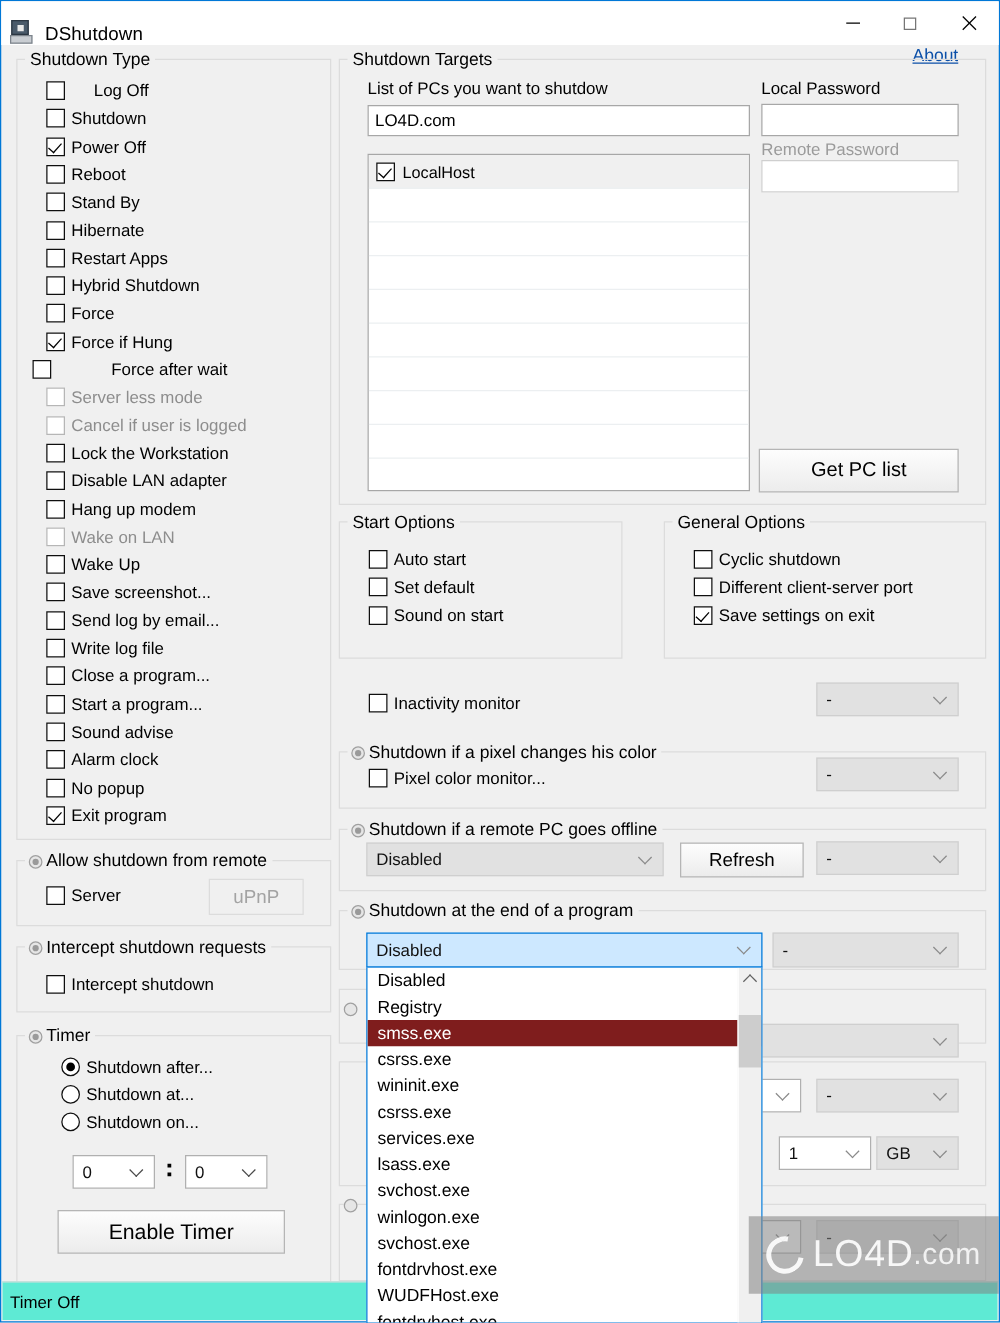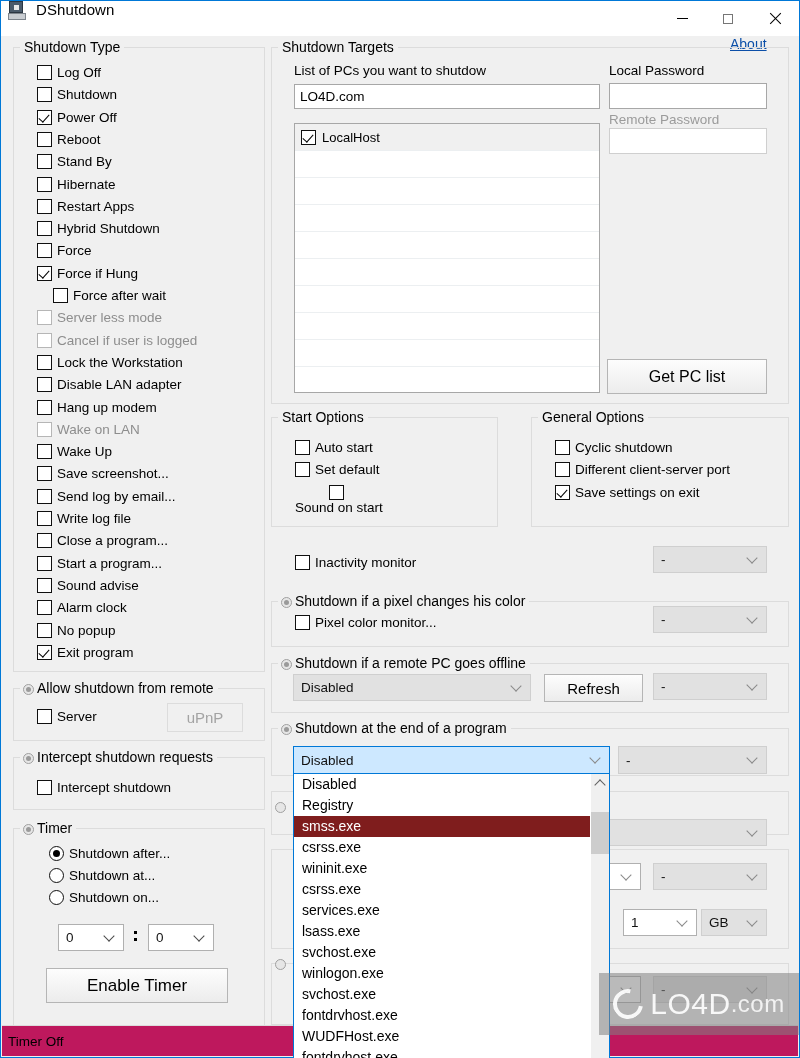--- a/index.html
+++ b/index.html
@@ -14,21 +14,21 @@
   .window{
     position:absolute;left:0;top:0;width:800px;height:1058px;
     background:#f0f0f0;
     border:1px solid #0078d7;
     box-sizing:border-box;
   }
   
   .titlebar{
     position:absolute;left:0;top:0;right:0;height:35px;
     background:#ffffff;
-    display:flex;align-items:flex-start;
+    display:flex;align-items:flex-end;
   }
   .title-icon{
     width:20px;height:20px;margin-left:7px;margin-right:8px;
     position:relative;flex:none;
   }
   .title-icon .mon{
     position:absolute;left:1px;top:0px;width:14px;height:12px;
     background:#4a5a6a;border:1px solid #2b3642;box-sizing:border-box;
   }
   .title-icon .mon:after{
@@ -159,21 +159,21 @@
   }
   .sbar .up i{
     display:block;width:7px;height:7px;border:solid #606060;border-width:1.5px 0 0 1.5px;
     transform:rotate(45deg);margin-top:3px;
   }
   .sbar .thumb{position:absolute;left:0;width:18px;background:#cdcdcd;}
 
   
   .statusbar{
     position:absolute;left:1px;right:1px;bottom:1px;height:30px;
-    background:#be185d;border-top:1px solid #dcdcdc;
+    background:#5eead4;border-top:1px solid #dcdcdc;
     display:flex;align-items:center;
   }
   .statusbar .seg{padding-left:6px;font-size:13.5px;}
   .statusbar .divider{position:absolute;left:296px;top:2px;bottom:2px;width:1px;background:#d4d4d4;}
 
   .about{
     position:absolute;font-size:14px;color:#0b4fa8;text-decoration:underline;
   }
   .plainlabel{position:absolute;font-size:13.5px;white-space:nowrap;}
   .plainlabel.dim{color:#9b9b9b;}
@@ -223,21 +223,21 @@
         </div>
     </div>
   </div>
 
   <div class="about" style="left:729px;top:35px;">About</div>
 
   <div class="group" style="left:12px;top:46px;width:252px;height:625px;">
     <div class="legend">Shutdown Type</div>
   </div>
   <div id="stype-holder">
-      <div class="cb" style="left: 36px; top: 64px;">
+      <div class="cb" style="left: 36px; top: 64px; gap: 18px;">
         <span class="cbbox"></span>
         <span class="cblabel">Log Off</span>
       </div>
       <div class="cb" style="left: 36px; top: 86px;">
         <span class="cbbox"></span>
         <span class="cblabel">Shutdown</span>
       </div>
       <div class="cb" style="left: 36px; top: 109px;">
         <span class="cbbox checked"></span>
         <span class="cblabel">Power Off</span>
@@ -263,21 +263,21 @@
         <span class="cblabel">Hybrid Shutdown</span>
       </div>
       <div class="cb" style="left: 36px; top: 242px;">
         <span class="cbbox"></span>
         <span class="cblabel">Force</span>
       </div>
       <div class="cb" style="left: 36px; top: 265px;">
         <span class="cbbox checked"></span>
         <span class="cblabel">Force if Hung</span>
       </div>
-      <div class="cb" style="left: 52px; top: 287px;">
+      <div class="cb" style="left: 25px; top: 287px; gap: 43px;">
         <span class="cbbox"></span>
         <span class="cblabel">Force after wait</span>
       </div>
       <div class="cb disabled" style="left: 36px; top: 309px;">
         <span class="cbbox"></span>
         <span class="cblabel">Server less mode</span>
       </div>
       <div class="cb disabled" style="left: 36px; top: 332px;">
         <span class="cbbox"></span>
         <span class="cblabel">Cancel if user is logged</span>
@@ -441,21 +441,21 @@
     <div class="legend">Start Options</div>
   </div>
   <div class="cb" style="left:294px;top:439px;">
     <span class="cbbox"></span>
     <span class="cblabel">Auto start</span>
   </div>
   <div class="cb" style="left:294px;top:461px;">
     <span class="cbbox"></span>
     <span class="cblabel">Set default</span>
   </div>
-  <div class="cb" style="left:294px;top:484px;flex-direction:column;">
+  <div class="cb" style="left:294px;top:484px;">
     <span class="cbbox"></span>
     <span class="cblabel">Sound on start</span>
   </div>
 
   <div class="group" style="left:530px;top:416px;width:258px;height:110px;">
     <div class="legend">General Options</div>
   </div>
   <div class="cb" style="left:554px;top:439px;">
     <span class="cbbox"></span>
     <span class="cblabel">Cyclic shutdown</span>

